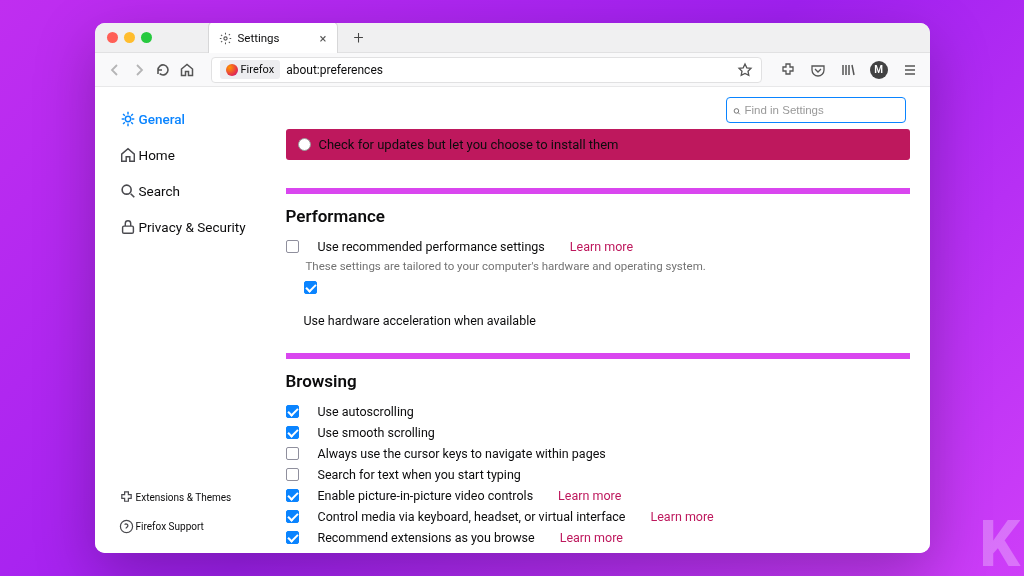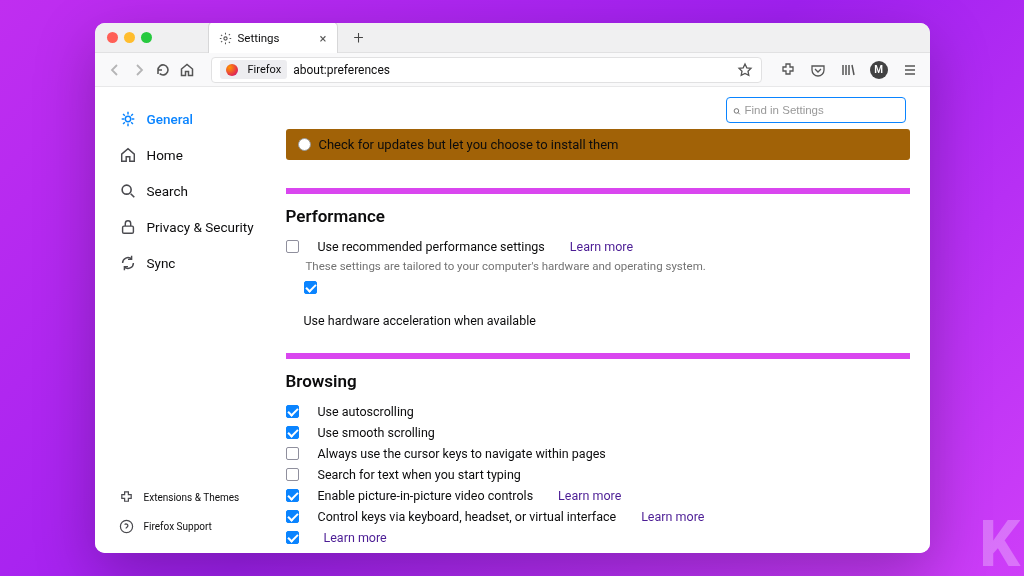--- a/index.html
+++ b/index.html
@@ -50,33 +50,33 @@
 .toolbar .nav-ico.dim { color: #b5b5b6; }
 .urlbar {
   flex: 1; height: 26px; background: #fff;
   border: 1px solid #e1e1e2; border-radius: 4px;
   display: flex; align-items: center;
   padding: 0 8px; gap: 6px; margin: 0 8px;
 }
 .url-badge {
   background: #ededf0; padding: 3px 6px;
   border-radius: 3px; font-size: 11px;
-  display: flex; align-items: center; gap: 10px;
+  display: flex; align-items: center; gap: 3px;
 }
 .ff-logo { width:12px; height:12px; display:inline-block; border-radius:50%;
   background: radial-gradient(circle at 30% 30%, #ff9500, #e22850 70%, #722ed1 100%); }
 .urltext { font-size: 12px; color: #0c0c0d; }
 .toolbar-right { display:flex; gap:14px; align-items:center; margin-left:2px; }
 .toolbar-right .tico { width:16px; height:16px; color:#555; display:flex;align-items:center;justify-content:center; cursor:pointer;}
 .avatar { width:18px;height:18px;border-radius:50%;background:#424242;color:#fff;display:flex;align-items:center;justify-content:center;font-size:10px;font-weight:600;}
 .content { flex:1; display:flex; background:#fff; overflow:hidden; }
 .sidebar { width:185px; padding:18px 0 10px 18px; display:flex; flex-direction:column; }
 .side-top { flex:1; }
 .side-item {
-  display:flex; align-items:center; gap:10px;
+  display:flex; align-items:center; gap:2px;
   padding:5px 6px; font-size:13.5px; color:#0c0c0d;
   border-radius:4px; cursor:pointer; margin-bottom:8px;
 }
 .side-item.active { color:#0a84ff; font-weight:500; }
 .side-item.active .sicon { color:#0a84ff; }
 .sicon { width:18px; height:18px; color:#4a4a4f; display:flex;align-items:center;justify-content:center; flex-shrink:0;}
 .side-bottom { font-size:12px; color:#0c0c0d; }
 .side-bottom .side-item { font-size:10px; margin-bottom:4px;}
 .side-bottom .sicon { width:15px;height:15px;}
 .main { flex:1; padding:10px 20px 0 6px; overflow-y:auto; }
@@ -84,33 +84,33 @@
 .searchbox {
   width:180px; height:26px;
   border:1px solid #0a84ff; border-radius:4px;
   display:flex; align-items:center; padding:0 6px; gap:4px;
   background:#fff;
 }
 .searchbox input { border:none; outline:none; font-size:11.5px; flex:1; background:transparent;}
 .searchbox input::placeholder { color:#999; }
 .mag { width:11px;height:11px;color:#555;}
 .update-row {
-  background:#a16207; padding:8px 12px;
+  background:#be185d; padding:8px 12px;
   display:flex; align-items:center; gap:8px;
   border-radius:3px; margin-bottom:28px;
 }
 .radio { width:13px;height:13px;border:1px solid #999;border-radius:50%;background:#fff;flex-shrink:0;}
 .section { margin-bottom:22px; }
 .section h2 { font-size:17px; font-weight:600; margin-bottom:10px; border-top:6px solid #d946ef; padding-top:12px;}
 .check-row { display:flex; align-items:flex-start; gap:19px; padding:3px 0; font-size:12.5px;}
 .check-row.indent { margin-left:18px;flex-direction:column; }
 .chk { width:13px;height:13px;border:1px solid #8f8f9d;border-radius:2px;background:#fff;flex-shrink:0;margin-top:1px;}
 .chk.checked { background:#0a84ff;border-color:#0a84ff;position:relative;}
 .chk.checked::after{content:'';position:absolute;left:3px;top:0px;width:4px;height:8px;border:solid #fff;border-width:0 2px 2px 0;transform:rotate(45deg);}
-.learn { color:#4c1d95; margin-left:6px; cursor:pointer; }
+.learn { color:#be185d; margin-left:6px; cursor:pointer; }
 .desc { font-size:11.5px; color:#737373; margin-left:20px; padding:2px 0 4px;}
 svg { width:100%; height:100%; }
 .wm { position:absolute; right:8px; bottom:-6px; font-size:64px; font-weight:800; color:rgba(255,255,255,.28); letter-spacing:-4px; pointer-events:none;}
 </style>
 </head>
 <body>
 
 <div class="window">
 
   <div class="titlebar">
@@ -219,28 +219,20 @@
         </div>
         <div class="side-item">
           <span class="sicon">
               <svg viewBox="0 0 20 20" fill="none" stroke="currentColor" stroke-width="1.6">
                 <rect x="4" y="9" width="12" height="8" rx="1.5"></rect>
                 <path d="M7 9V6a3 3 0 0 1 6 0v3"></path>
               </svg>
             </span>
           <span>Privacy &amp; Security</span>
         </div>
-        <div class="side-item">
-          <span class="sicon">
-              <svg viewBox="0 0 20 20" fill="none" stroke="currentColor" stroke-width="1.6">
-                <path d="M4 10a6 6 0 0 1 10-4.5M16 10a6 6 0 0 1-10 4.5M14 2v4h-4M6 18v-4h4"></path>
-              </svg>
-            </span>
-          <span>Sync</span>
-        </div>
       </div>
       <div class="side-bottom">
         <div class="side-item">
           <span class="sicon">
               <svg viewBox="0 0 16 16" fill="none" stroke="currentColor" stroke-width="1.3">
                 <path d="M6 2h4v3h3v4h-3v3H6v-3H3V5h3z"></path>
               </svg>
             </span>
           <span>Extensions &amp; Themes</span>
         </div>
@@ -304,24 +296,25 @@
           <span class="chk"></span>
           <span>Search for text when you start typing</span>
         </div>
         <div class="check-row">
           <span class="chk checked"></span>
           <span>Enable picture-in-picture video controls</span>
           <span class="learn">Learn more</span>
         </div>
         <div class="check-row">
           <span class="chk checked"></span>
-          <span>Control keys via keyboard, headset, or virtual interface</span>
+          <span>Control media via keyboard, headset, or virtual interface</span>
           <span class="learn">Learn more</span>
         </div>
         <div class="check-row">
           <span class="chk checked"></span>
+          <span>Recommend extensions as you browse</span>
           <span class="learn">Learn more</span>
         </div>
       </div>
     </div>
   </div>
 </div>
 <div class="wm">K</div>
 
 </body></html>

